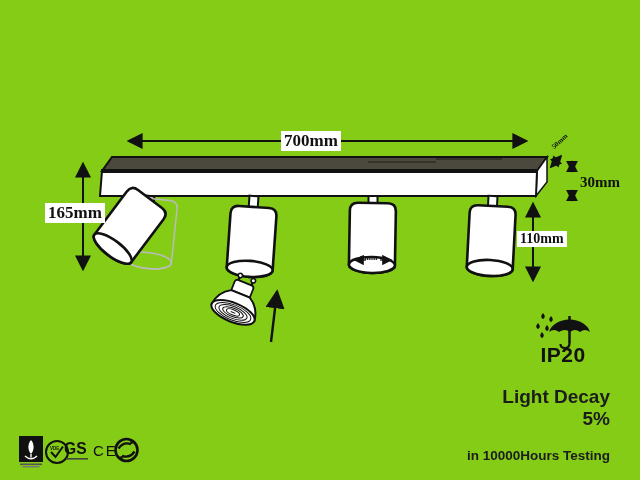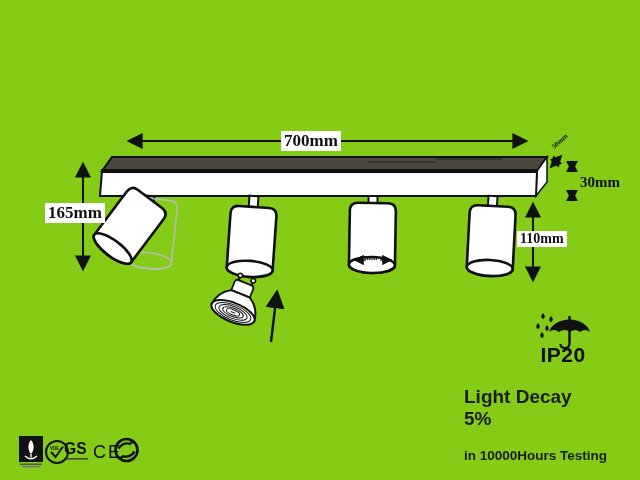--- a/index.html
+++ b/index.html
@@ -12,28 +12,28 @@
   .dim{background:#fff;padding:0 3px;font-family:"Liberation Serif",serif;}
   .dim-700{left:281px;top:131px;font-size:17px;}
   .dim-165{left:45px;top:203px;font-size:17px;}
   .dim-110{left:517px;top:231px;font-size:14px;}
   .dim-30{left:577px;top:174px;font-size:15px;background:transparent;font-family:Liberation Serif, serif;}
   .dim-50{left:548px;top:147px;font-size:7px;background:transparent;transform:rotate(-43deg);transform-origin:left top;}
   .dim-55{left:360px;top:254px;font-size:6.5px;background:transparent;padding:0;}
   .ip20{left:530px;top:343px;width:66px;text-align:center;font-size:21px;
         font-family:"Liberation Sans",sans-serif;letter-spacing:0.5px;background:transparent;}
   .decay{
-    position:absolute;z-index:2;left:464px;top:386px;width:146px;text-align:left;
+    position:absolute;z-index:2;left:464px;top:386px;width:146px;text-align:right;
     font-family:"Liberation Sans",sans-serif;font-weight:bold;color:#1c1c1c;
   }
   .decay .big{font-size:19px;line-height:22px;}
   .decay .small{font-size:13.5px;line-height:15px;margin-top:18px;}
   .cert-lbl{font-family:"Liberation Sans",sans-serif;}
   .gs{left:64px;top:439px;font-size:17px;transform:scaleX(0.92);transform-origin:left top;}
-  .ce{left:93px;top:442px;font-size:18px;font-weight:normal;letter-spacing:2px;}
+  .ce{left:93px;top:442px;font-size:15px;font-weight:normal;letter-spacing:2px;}
   .vde{left:50px;top:446px;font-size:4.5px;}
 </style>
 </head>
 <body>
 
 <div id="stage">
 
   <svg id="drawing" width="640" height="480" viewBox="0 0 640 480">
     <defs>
       <marker id="ah" viewBox="0 0 10 10" refX="8.5" refY="5" markerWidth="8" markerHeight="8" orient="auto-start-reverse">

